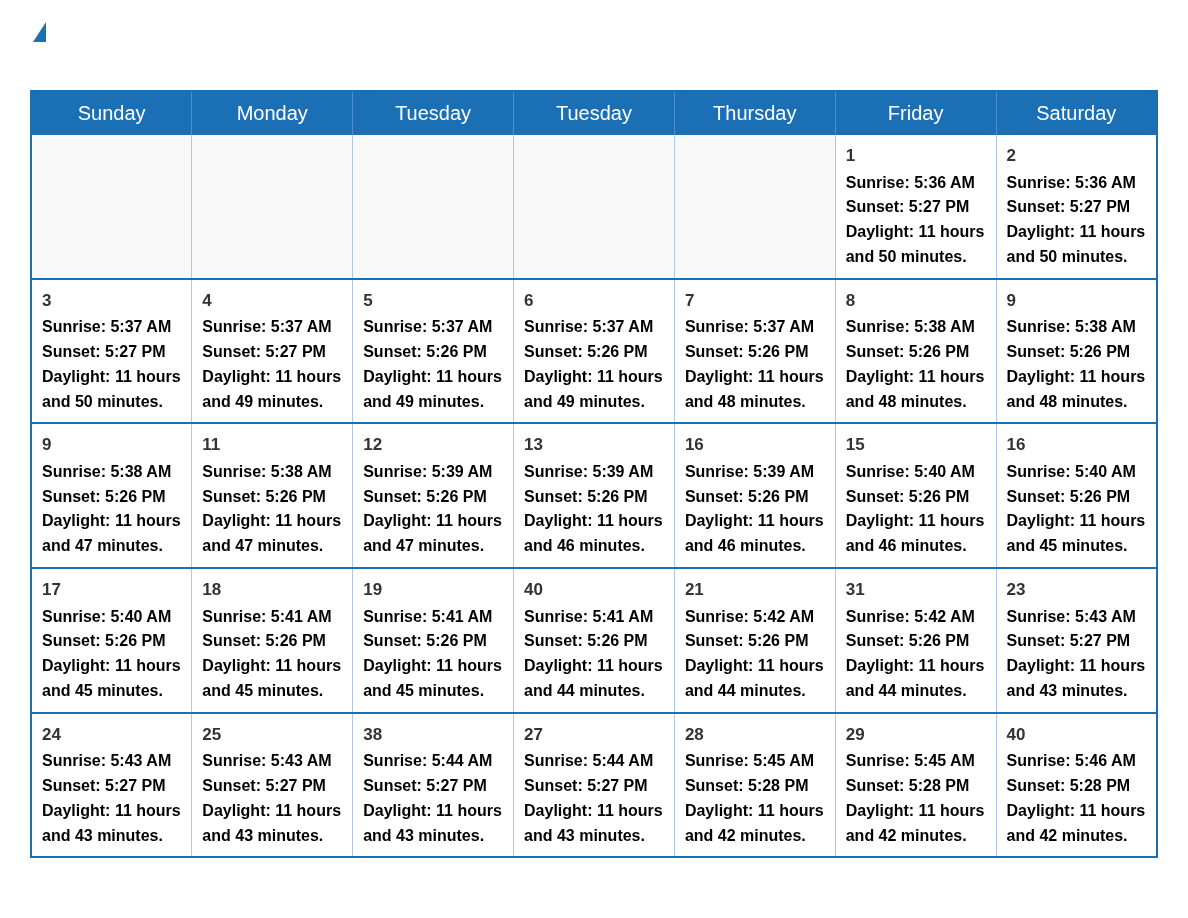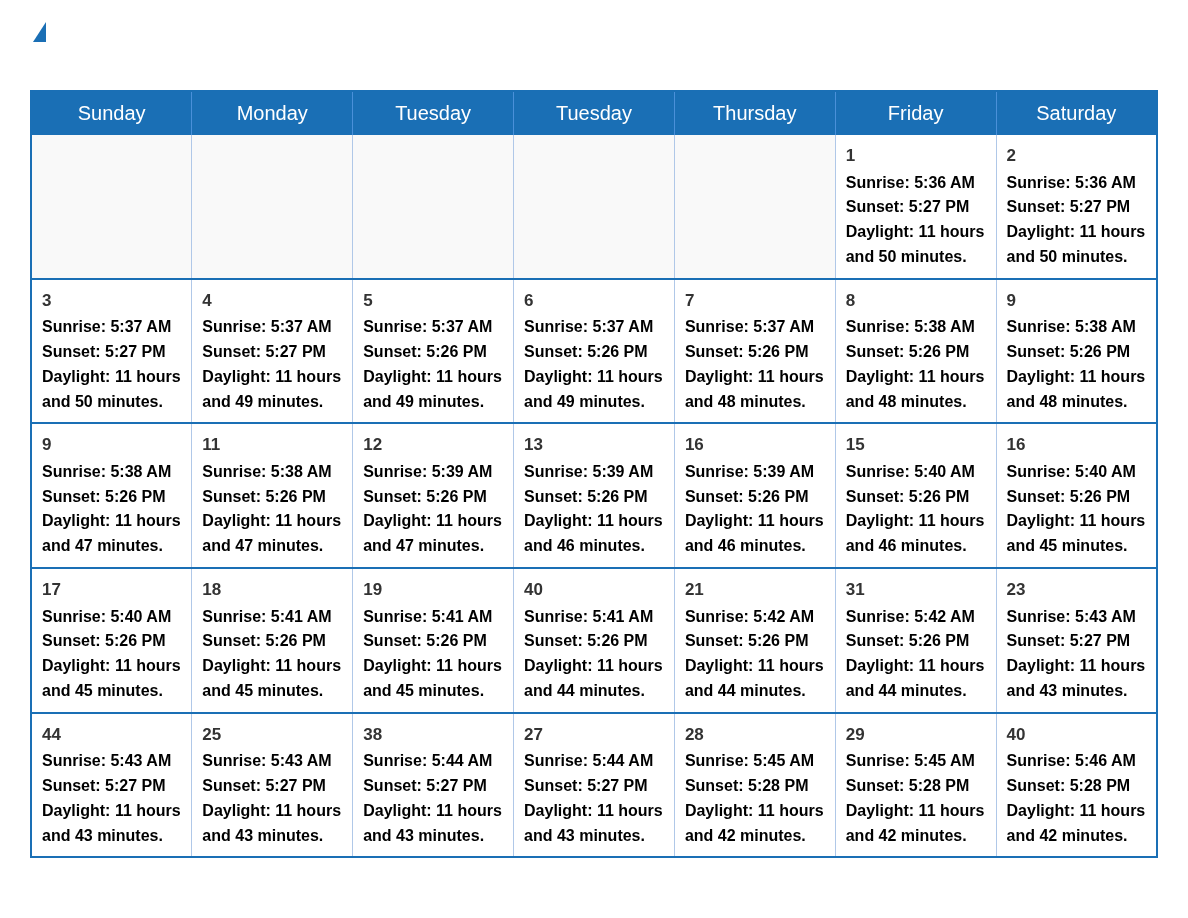--- a/index.html
+++ b/index.html
@@ -268,21 +268,21 @@
         </td>
         <td>
           <span class="day-number">23</span>
           <div class="day-info">Sunrise: 5:43 AM
 Sunset: 5:27 PM
 Daylight: 11 hours and 43 minutes.</div>
         </td>
       </tr>
       <tr>
         <td>
-          <span class="day-number">44</span>
+          <span class="day-number">24</span>
           <div class="day-info">Sunrise: 5:43 AM
 Sunset: 5:27 PM
 Daylight: 11 hours and 43 minutes.</div>
         </td>
         <td>
           <span class="day-number">25</span>
           <div class="day-info">Sunrise: 5:43 AM
 Sunset: 5:27 PM
 Daylight: 11 hours and 43 minutes.</div>
         </td>

